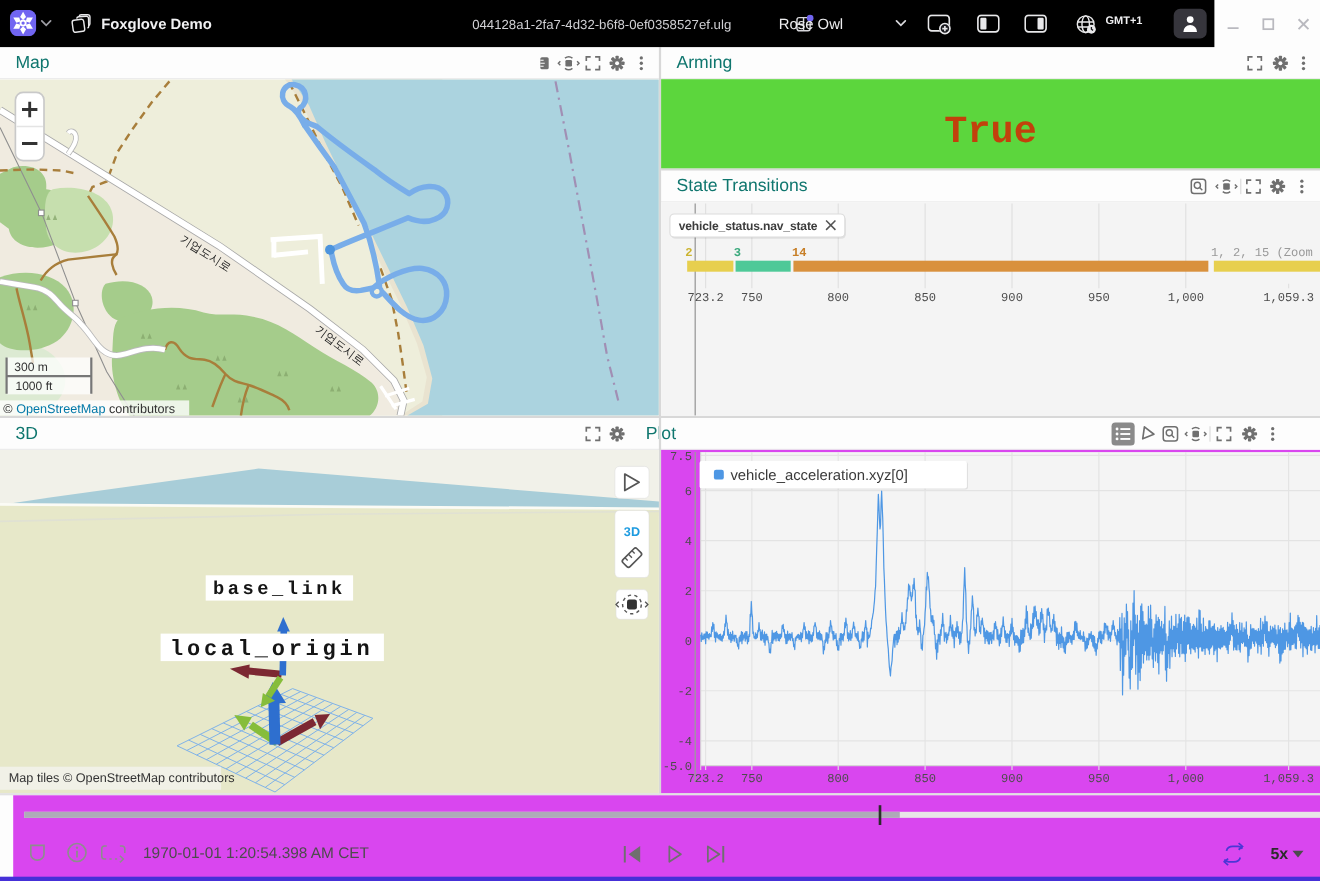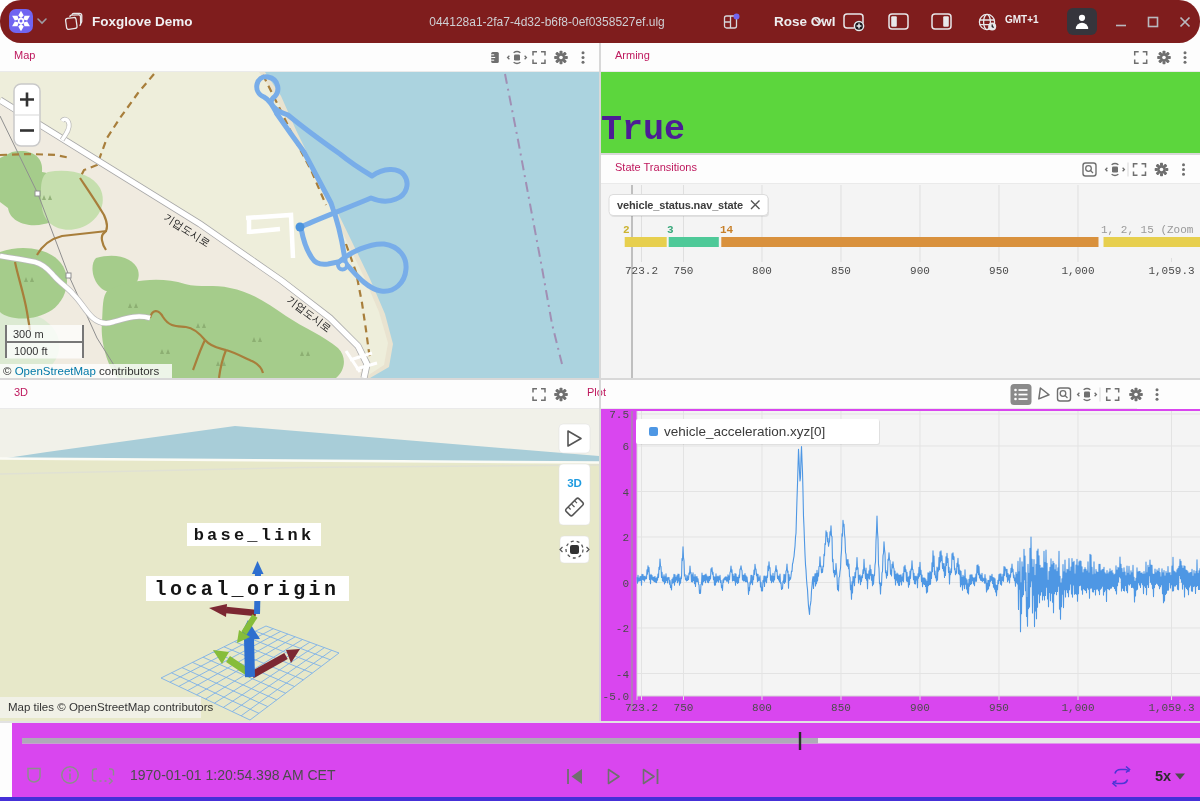--- a/index.html
+++ b/index.html
@@ -1,21 +1,21 @@
 <!DOCTYPE html>
 <html><head>
 <meta charset="utf-8">
 <style>
   * { margin:0; padding:0; box-sizing:border-box; }
   html,body { width:1200px; height:801px; overflow:hidden; background:#fdfdfd; font-family:"Liberation Sans",sans-serif; }
   .abs { position:absolute; }
   #app { position:relative; width:1200px; height:801px; }
-  #topbar { position:absolute; left:0; top:0; width:1200px; height:43px; background:#7f1d1d;border-radius:21px; }
+  #topbar { position:absolute; left:0; top:0; width:1104px; height:43px; background:#000000; }
   .hdr { position:absolute; background:#fdfdfd; border-bottom:1px solid #eaeaea; }
-  .hdr .title { position:absolute; left:14px; top:6px; font-size:11px; color:#be185d; }
+  .hdr .title { position:absolute; left:14px; top:6px; font-size:16px; color:#0f766e; }
   svg { display:block; }
   .mono { font-family:"Liberation Mono",monospace; }
 </style>
 </head>
 <body>
 <div id="app">
 
   <div id="topbar">
 
     <svg class="abs" style="left:9px;top:9px" width="24" height="24" viewBox="0 0 24 24">
@@ -41,21 +41,21 @@
       <path d="M8.4 2.2 a2 2 0 0 1 2-1.2 l6 0.8 a2 2 0 0 1 1.7 2.3 l-0.9 6 a2 2 0 0 1-1.2 1.5" transform="rotate(-8 13 6)"></path>
     </svg>
     <div class="abs" style="left:92px;top:14px;font-size:13.5px;font-weight:bold;color:#f0f0f2">Foxglove Demo</div>
     <div class="abs" style="left:0;top:15px;width:1094px;text-align:center;font-size:12px;color:#cfcfd3">044128a1-2fa7-4d32-b6f8-0ef0358527ef.ulg</div>
 
     <svg class="abs" style="left:723px;top:13px" width="17" height="17" viewBox="0 0 17 17" fill="none" stroke="#d6d6da" stroke-width="1.3">
       <rect x="1.5" y="3" width="12" height="12" rx="2"></rect>
       <path d="M7.5 3 V15 M1.5 9 H7.5"></path>
       <circle cx="13.5" cy="3.5" r="3" fill="#7165f1" stroke="none"></circle>
     </svg>
-    <div class="abs" style="left:774px;top:14px;font-size:13.5px;font-weight:700;color:#eeeef0">Rose Owl</div>
+    <div class="abs" style="left:708px;top:14px;font-size:13.5px;font-weight:400;color:#eeeef0">Rose Owl</div>
     <svg class="abs" style="left:813px;top:17px" width="12" height="8" viewBox="0 0 12 8">
         <path d="M2 2 L6 6 L10 2" stroke="#d6d6da" stroke-width="1.6" fill="none" stroke-linecap="round"></path>
       </svg>
 
     <svg class="abs" style="left:843px;top:13px" width="23" height="19" viewBox="0 0 23 19" fill="none" stroke="#e8e8ea" stroke-width="1.5">
       <rect x="1" y="1" width="19" height="14" rx="3"></rect>
       <circle cx="16" cy="13" r="5.2" fill="#17171c" stroke="none"></circle>
       <circle cx="16" cy="13" r="4.6"></circle>
       <path d="M16 10.6 V15.4 M13.6 13 H18.4"></path>
     </svg>
@@ -343,21 +343,21 @@
       <text x="13" y="265.5">300 m</text>
       <text x="14" y="282.5">1000 ft</text>
     </g>
 
     <rect x="0" y="292" width="172" height="14" fill="#fff" opacity="0.8"></rect>
     <text x="3" y="303" font-size="11.5" fill="#333">© <tspan fill="#0078a8">OpenStreetMap</tspan> contributors</text>
   </svg>
   </div>
 
   <div class="abs" style="left:601px;top:72px;width:599px;height:81px;background:#5cd63d"></div>
-  <div class="abs mono" style="left:601px;top:110px;width:599px;text-align:left;font-size:35px;font-weight:bold;color:#4c1d95">True</div>
+  <div class="abs mono" style="left:601px;top:100px;width:599px;text-align:center;font-size:35px;font-weight:bold;color:#c2410c">True</div>
 
   <div id="st" class="abs" style="left:601px;top:184px;width:599px;height:194px;background:#f4f4f4;overflow:hidden">
   <svg width="599" height="194" viewBox="0 0 599 194" font-family="'Liberation Mono',monospace">
     <g stroke="#dfdfdf" stroke-width="1" fill="none">
       <path d="M40.5 1 V78 M82.5 1 V78 M161 1 V78 M240 1 V78 M319 1 V78 M398 1 V78 M477 1 V78 M570.5 74 V78"></path>
     </g>
     <path d="M31 1 V194" stroke="#9b9b9b" stroke-width="1.2" fill="none"></path>
     <rect x="23.7" y="53" width="42" height="10" fill="#e7cf4e"></rect>
     <rect x="67.7" y="53" width="50.1" height="10" fill="#4ec998"></rect>
     <rect x="120.3" y="53" width="377.2" height="10" fill="#d9913d"></rect>

